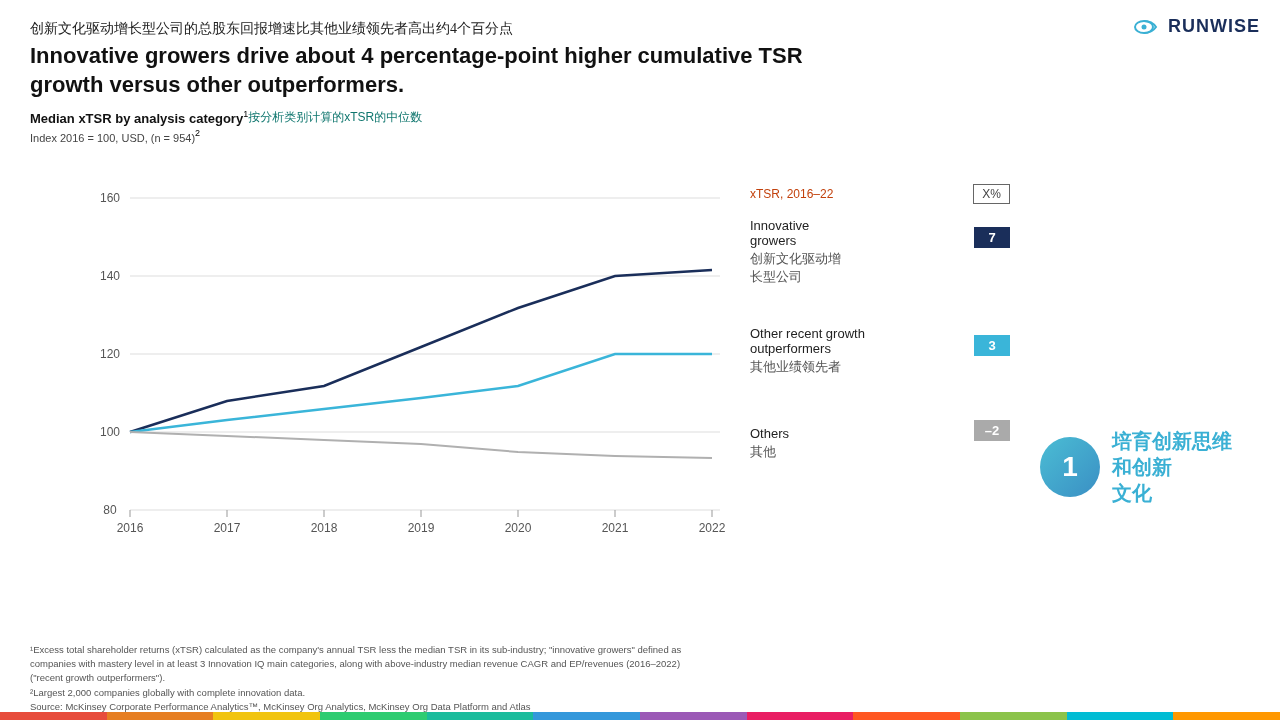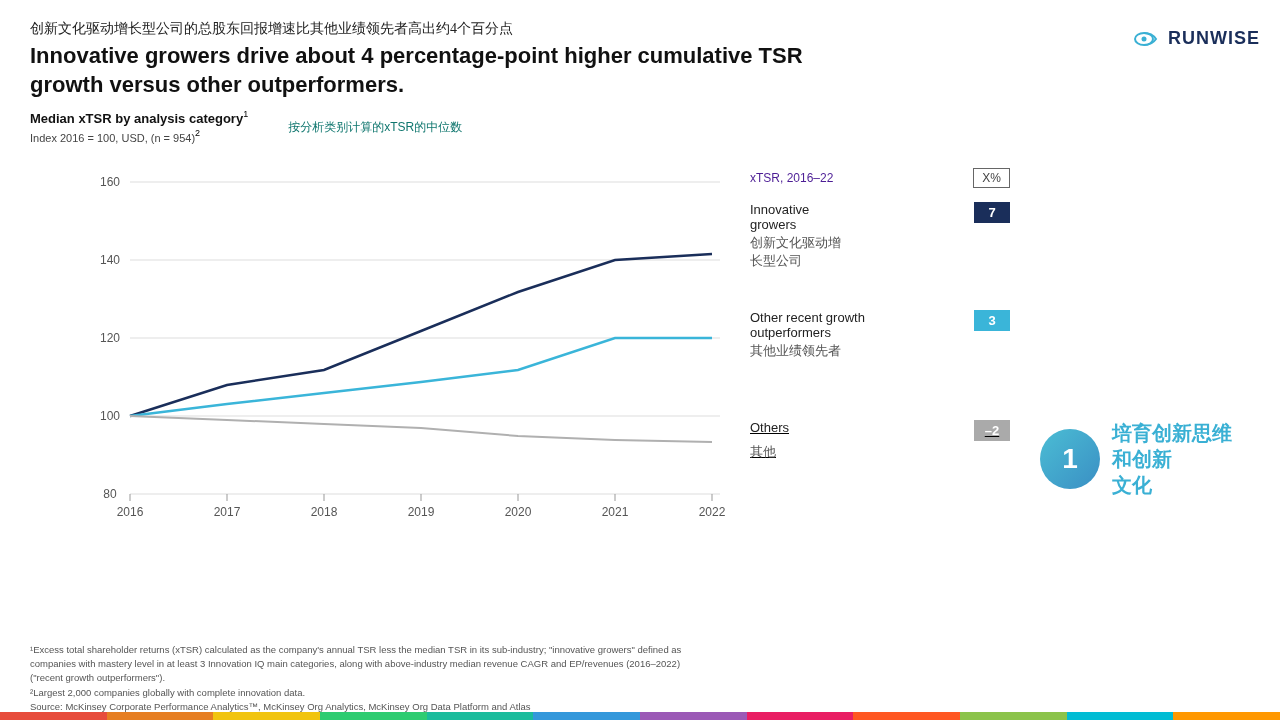--- a/index.html
+++ b/index.html
@@ -30,23 +30,22 @@
     }
     .title-en {
       font-size: 22px;
       font-weight: bold;
       color: #111;
       line-height: 1.3;
       margin-bottom: 10px;
     }
     .subtitle-row {
       display: flex;
-      align-items: center;
-      gap: 40px;
-      margin-bottom: 4px;
+      align-items: flex-start;
+      margin-bottom: 20px;
     }
     .subtitle-left {
       display: flex;
       flex-direction: column;
     }
     .subtitle-en {
       font-size: 13px;
       font-weight: bold;
       color: #111;
     }
@@ -76,35 +75,35 @@
     }
     .xtsr-header {
       display: flex;
       align-items: center;
       justify-content: space-between;
       margin-bottom: 14px;
       padding-right: 20px;
     }
     .xtsr-label {
       font-size: 12px;
-      color: #4c1d95;
+      color: #c2410c;
     }
     .xtsr-badge {
       border: 1px solid #666;
       padding: 2px 8px;
       font-size: 12px;
       color: #444;
     }
     .legend-item {
       margin-bottom: 20px;
       padding-right: 20px;
     }
     .legend-item-header {
       display: flex;
-      align-items: flex-start;
+      align-items: flex-end;
       justify-content: space-between;
       margin-bottom: 2px;
     }
     .legend-item-name-en {
       font-size: 13px;
       color: #222;
       font-weight: normal;
       flex: 1;
     }
     .legend-badge-dark {
@@ -182,21 +181,21 @@
       right: 0;
       height: 8px;
       display: flex;
     }
     .bar-segment {
       flex: 1;
     }
     
     .logo-area {
       position: absolute;
-      top: 28px;
+      top: 16px;
       right: 20px;
       display: flex;
       align-items: center;
       gap: 6px;
     }
     .logo-icon {
       width: 28px;
       height: 20px;
     }
     .logo-text {
@@ -312,21 +311,21 @@
           </div>
 
           <div class="legend-item" style="margin-top:20px;">
             <div class="legend-item-header">
               <span class="legend-item-name-en">Other recent growth<br>outperformers</span>
               <span class="legend-badge-teal">3</span>
             </div>
             <div class="legend-item-name-zh">其他业绩领先者</div>
           </div>
 
-          <div class="legend-item" style="margin-top:40px;text-decoration:underline;">
+          <div class="legend-item" style="margin-top:24px;">
             <div class="legend-item-header">
               <span class="legend-item-name-en">Others</span>
               <span class="legend-badge-gray">–2</span>
             </div>
             <div class="legend-item-name-zh">其他</div>
           </div>
         </div>
       </div>
 
       <div class="footer-text">

